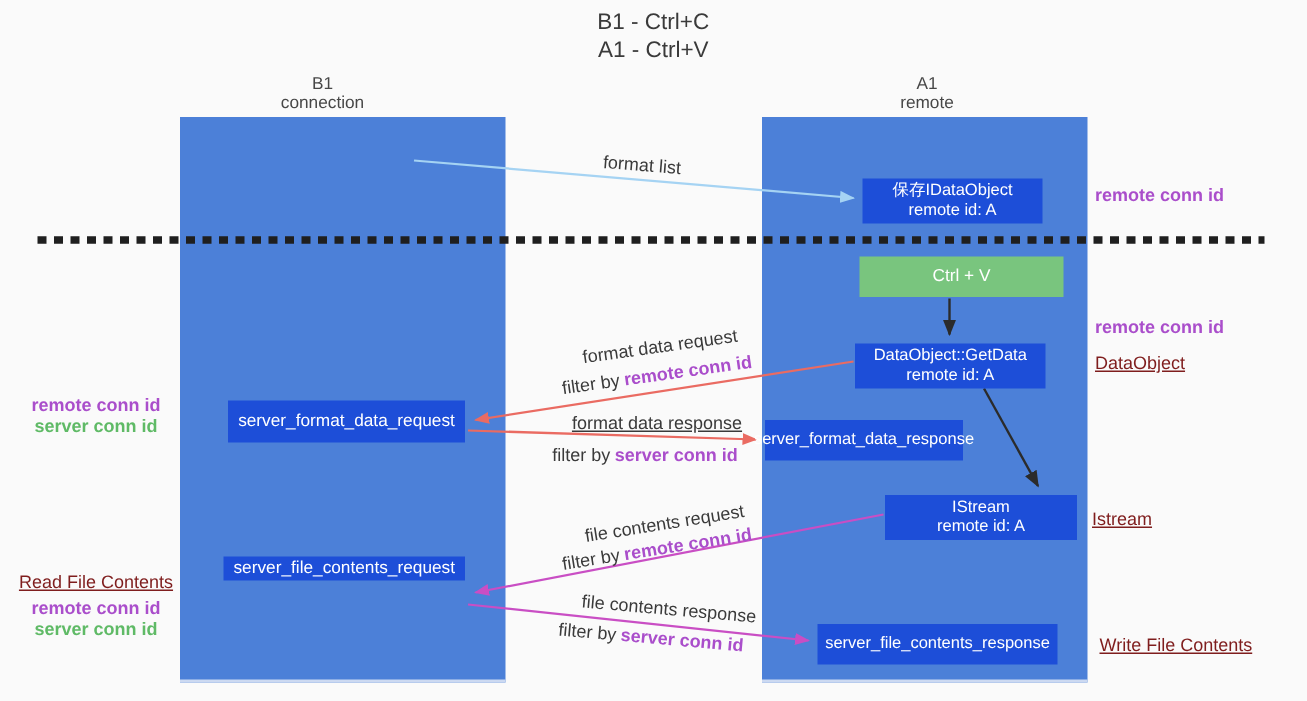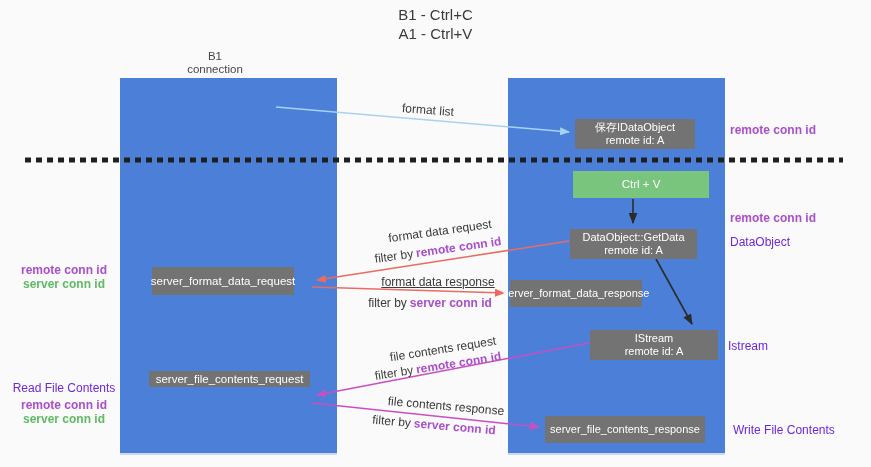--- a/index.html
+++ b/index.html
@@ -13,46 +13,50 @@
             line-height:13px; z-index:3; }
 
   .panel { position:absolute; top:78px; width:217px; height:375px;
            background:#4c80d8; border-bottom:2px solid #ccd9f1; z-index:1; }
 
   .overlay { position:absolute; top:0; left:0; z-index:2; }
 
   .box { position:absolute; display:flex; flex-direction:column; align-items:center;
          justify-content:center; color:#ffffff; text-align:center; z-index:3;
          font-size:11.5px; line-height:13px; white-space:nowrap; }
-  .box.orange { background:#737373; }
+  .box.orange { background:#1d4ed8; }
   .box.green  { background:#79c57e; }
 
   .slabel { position:absolute; font-size:12px; white-space:nowrap; z-index:3; line-height:14px; }
   .purple   { color:#aa4ecb; font-weight:bold; }
   .greenlbl { color:#5fba66; font-weight:bold; }
-  .dark     { color:#6d28d9; }
+  .dark     { color:#7f1d1d;text-decoration:underline; }
   .lblock { position:absolute; text-align:center; z-index:3; font-size:12px; line-height:14px; }
 
   .alabel { position:absolute; font-size:12px; color:#3a3a3a; white-space:nowrap; z-index:3;
             transform:translate(-50%,-50%) rotate(var(--r,0deg)); }
   .alabel .purple { margin-left:3px; }
 </style>
 </head>
 <body>
 
 <div class="canvas">
 
   <div class="title">
     <div>B1 - Ctrl+C</div>
     <div>A1 - Ctrl+V</div>
   </div>
 
   <div class="colhdr" style="left:125px; top:50px; width:180px;">
     <div>B1</div>
     <div>connection</div>
+  </div>
+  <div class="colhdr" style="left:528px; top:50px; width:180px;">
+    <div>A1</div>
+    <div>remote</div>
   </div>
 
   <div class="panel" style="left:120px;"></div>
   <div class="panel" style="left:508px;"></div>
 
   <svg class="overlay" width="871" height="467">
     <defs>
       <marker id="mblue" viewBox="0 0 10 8" refX="9" refY="4" markerWidth="10" markerHeight="8" markerUnits="userSpaceOnUse" orient="auto">
           <path d="M0,0 L10,4 L0,8 z" fill="#a5d3f3"></path>
         </marker>
@@ -84,21 +88,21 @@
 
   <div class="box green" style="left:573px; top:171px; width:136px; height:27px;">
     <div>Ctrl + V</div>
   </div>
 
   <div class="box orange" style="left:570px; top:229px; width:127px; height:30px; font-size:11px;">
     <div>DataObject::GetData</div>
     <div>remote id: A</div>
   </div>
 
-  <div class="box orange" style="left:152px; top:267px; width:142px; height:28px;">
+  <div class="box orange" style="left:152px; top:267px; width:158px; height:28px;">
     <div>server_format_data_request</div>
   </div>
 
   <div class="box orange" style="left:510px; top:280px; width:132px; height:27px; font-size:11px;">
     <div>server_format_data_response</div>
   </div>
 
   <div class="box orange" style="left:590px; top:330px; width:128px; height:30px; font-size:11px;">
     <div>IStream</div>
     <div>remote id: A</div>

